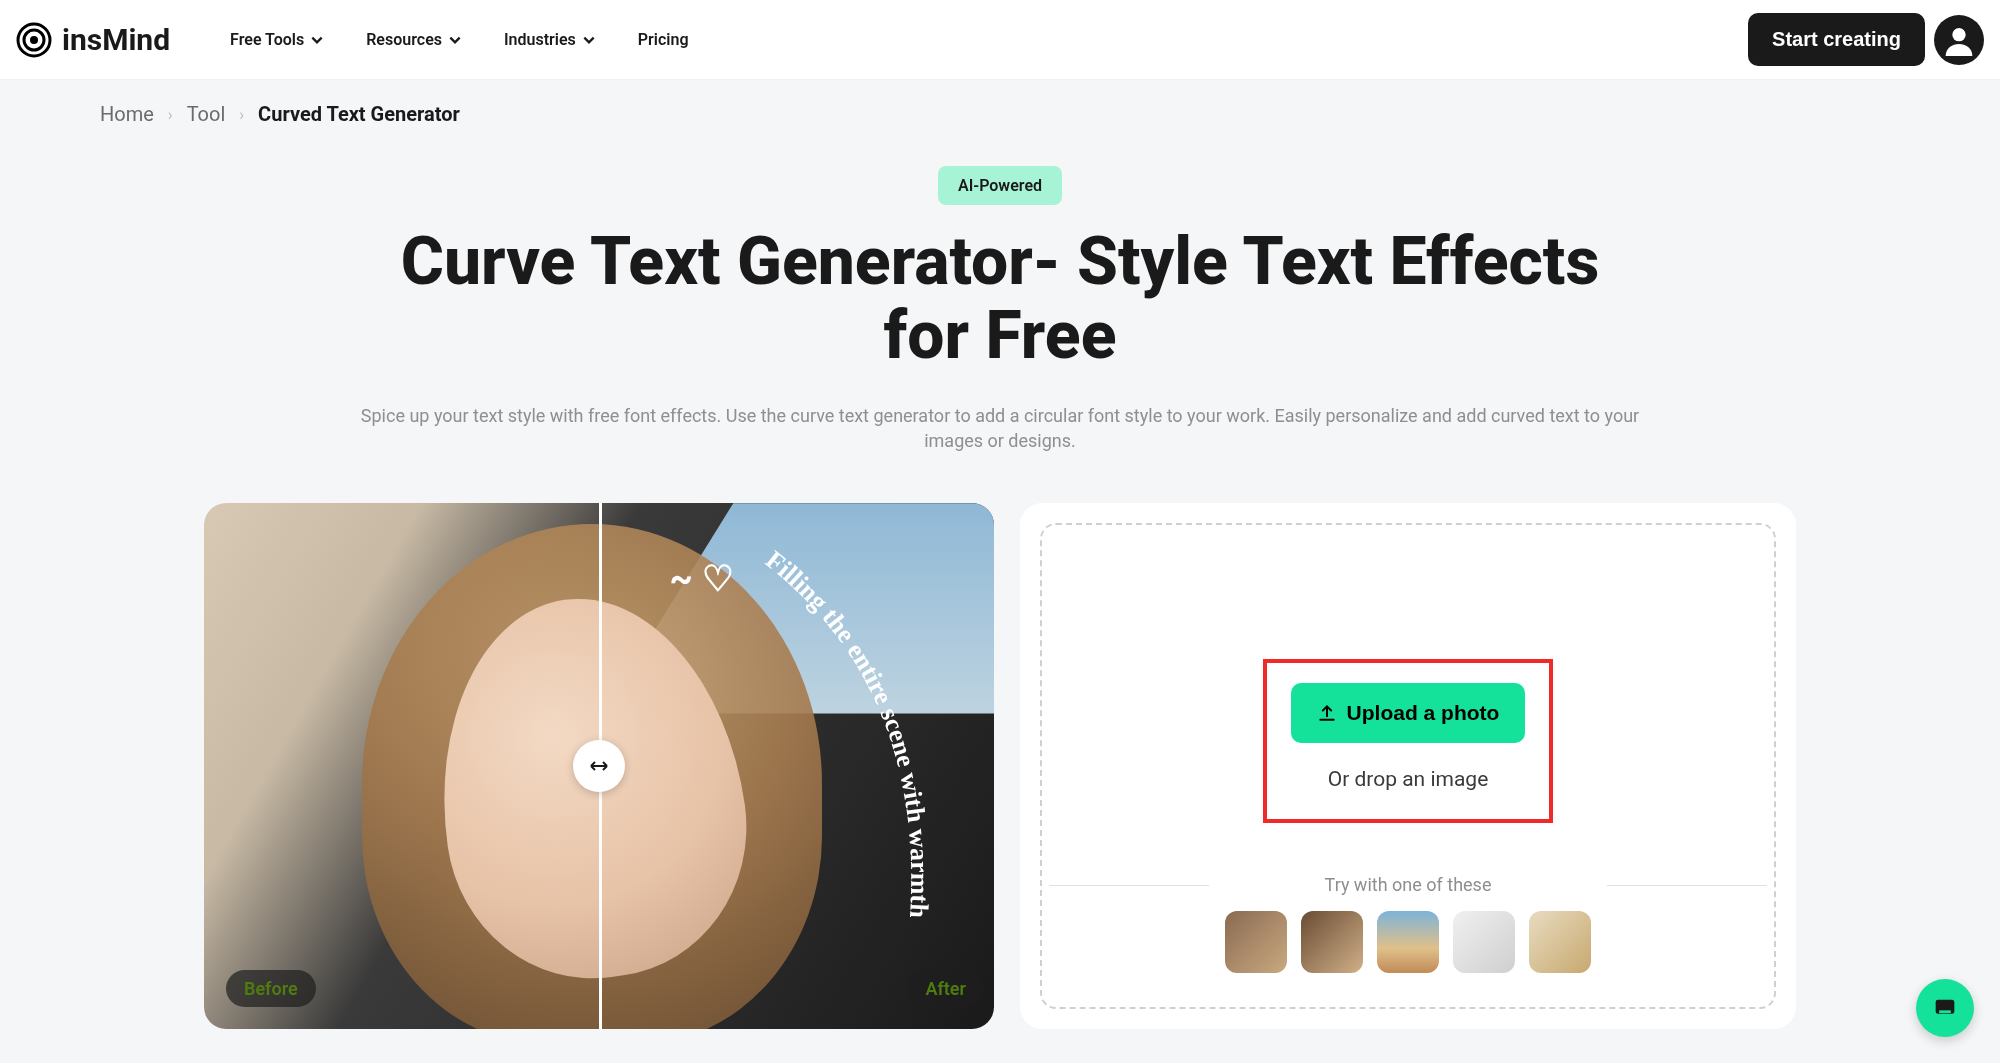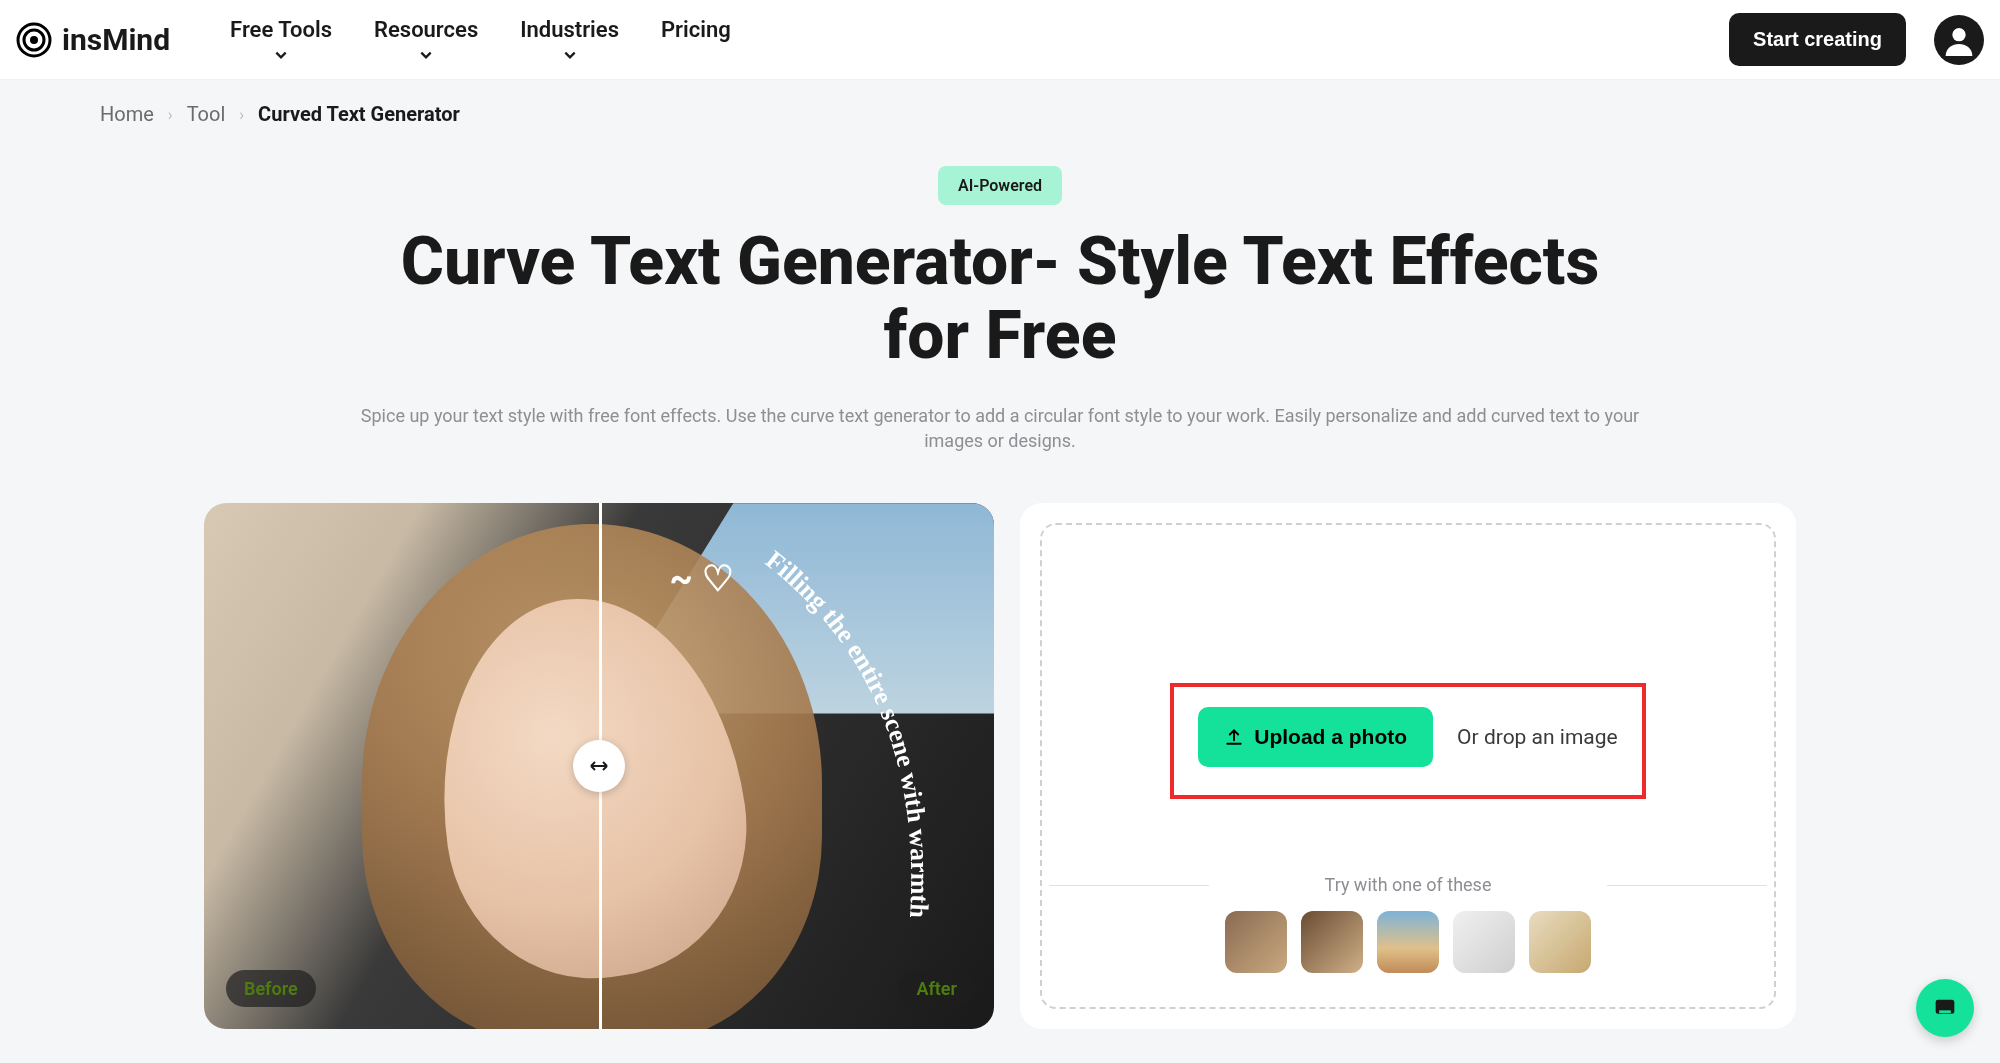--- a/index.html
+++ b/index.html
@@ -35,36 +35,35 @@
       font-size: 30px;
       font-weight: 700;
       color: #1a1a1a;
     }
     .nav {
       display: flex;
       gap: 42px;
       flex: 1;
     }
     .nav-item {
-      font-size: 22px;
+      font-size: 16px;
       font-weight: 600;
       color: #1a1a1a;
       display: flex;
       align-items: center;
       gap: 6px;
       cursor: pointer;
-      flex-direction: column;
     }
     .chev {
       width: 14px; height: 14px;
     }
     .header-actions {
       display: flex;
       align-items: center;
-      gap: 28px;
+      gap: 9px;
     }
     .start-btn {
       background: #1a1a1a;
       color: #fff;
       border: none;
       border-radius: 10px;
       padding: 15px 24px;
       font-size: 20px;
       font-weight: 600;
       cursor: pointer;
@@ -206,21 +205,21 @@
       position: absolute;
       bottom: 22px;
       padding: 8px 18px;
       border-radius: 30px;
       background: rgba(30,30,30,0.7);
       color: #4d7c0f;
       font-size: 18px;
       font-weight: 600;
     }
     .tag-before { left: 22px; }
-    .tag-after  { right: 19px; }
+    .tag-after  { right: 10px; }
 
     
     .curved-text-svg {
       position: absolute;
       right: 30px;
       top: 40px;
     }
     .curve-decor {
       position: absolute;
       right: 260px;
@@ -240,21 +239,21 @@
       flex-direction: column;
       align-items: center;
       justify-content: center;
       position: relative;
       padding: 20px;
     }
     .upload-highlight {
       border: 4px solid #ef2a2a;
       padding: 20px 24px 28px 24px;
       display: flex;
-      flex-direction: row;
+      flex-direction: column;
       align-items: center;
       gap: 24px;
       margin-top: -50px;
     }
     .upload-btn {
       background: #15e29a;
       border: none;
       border-radius: 10px;
       padding: 18px 26px;
       font-size: 21px;

